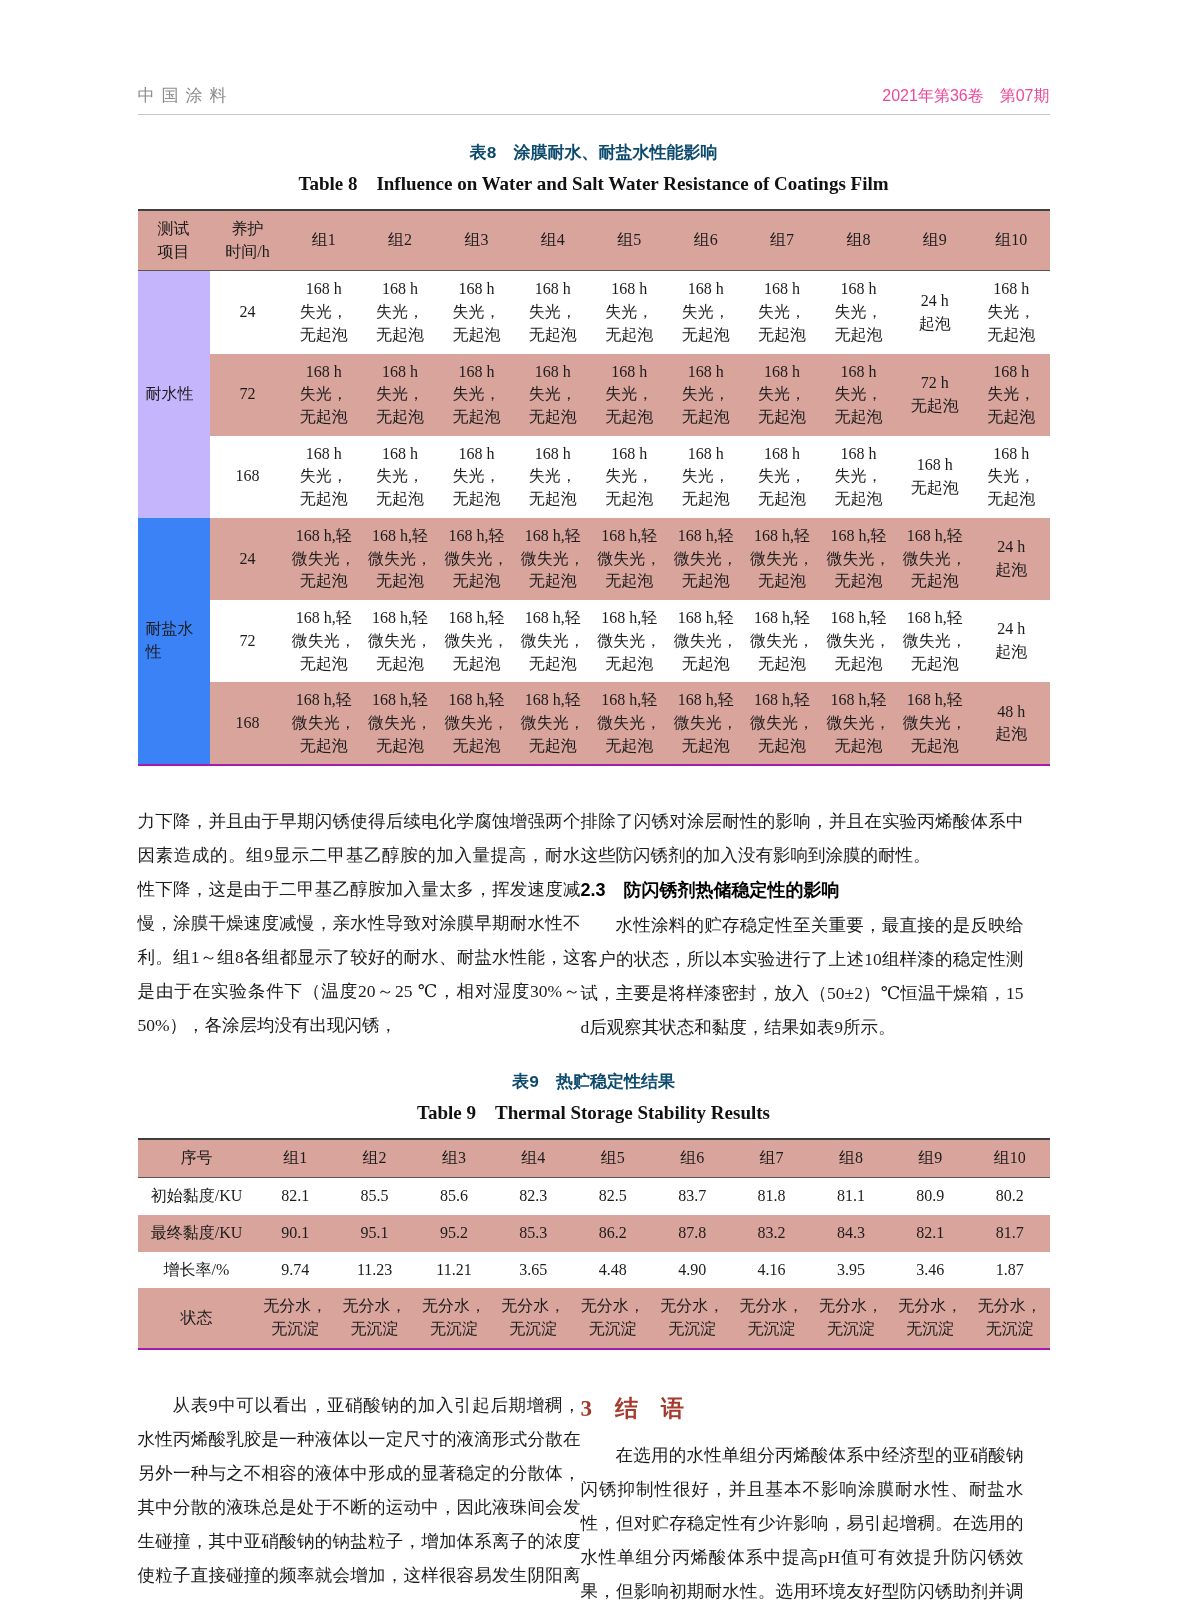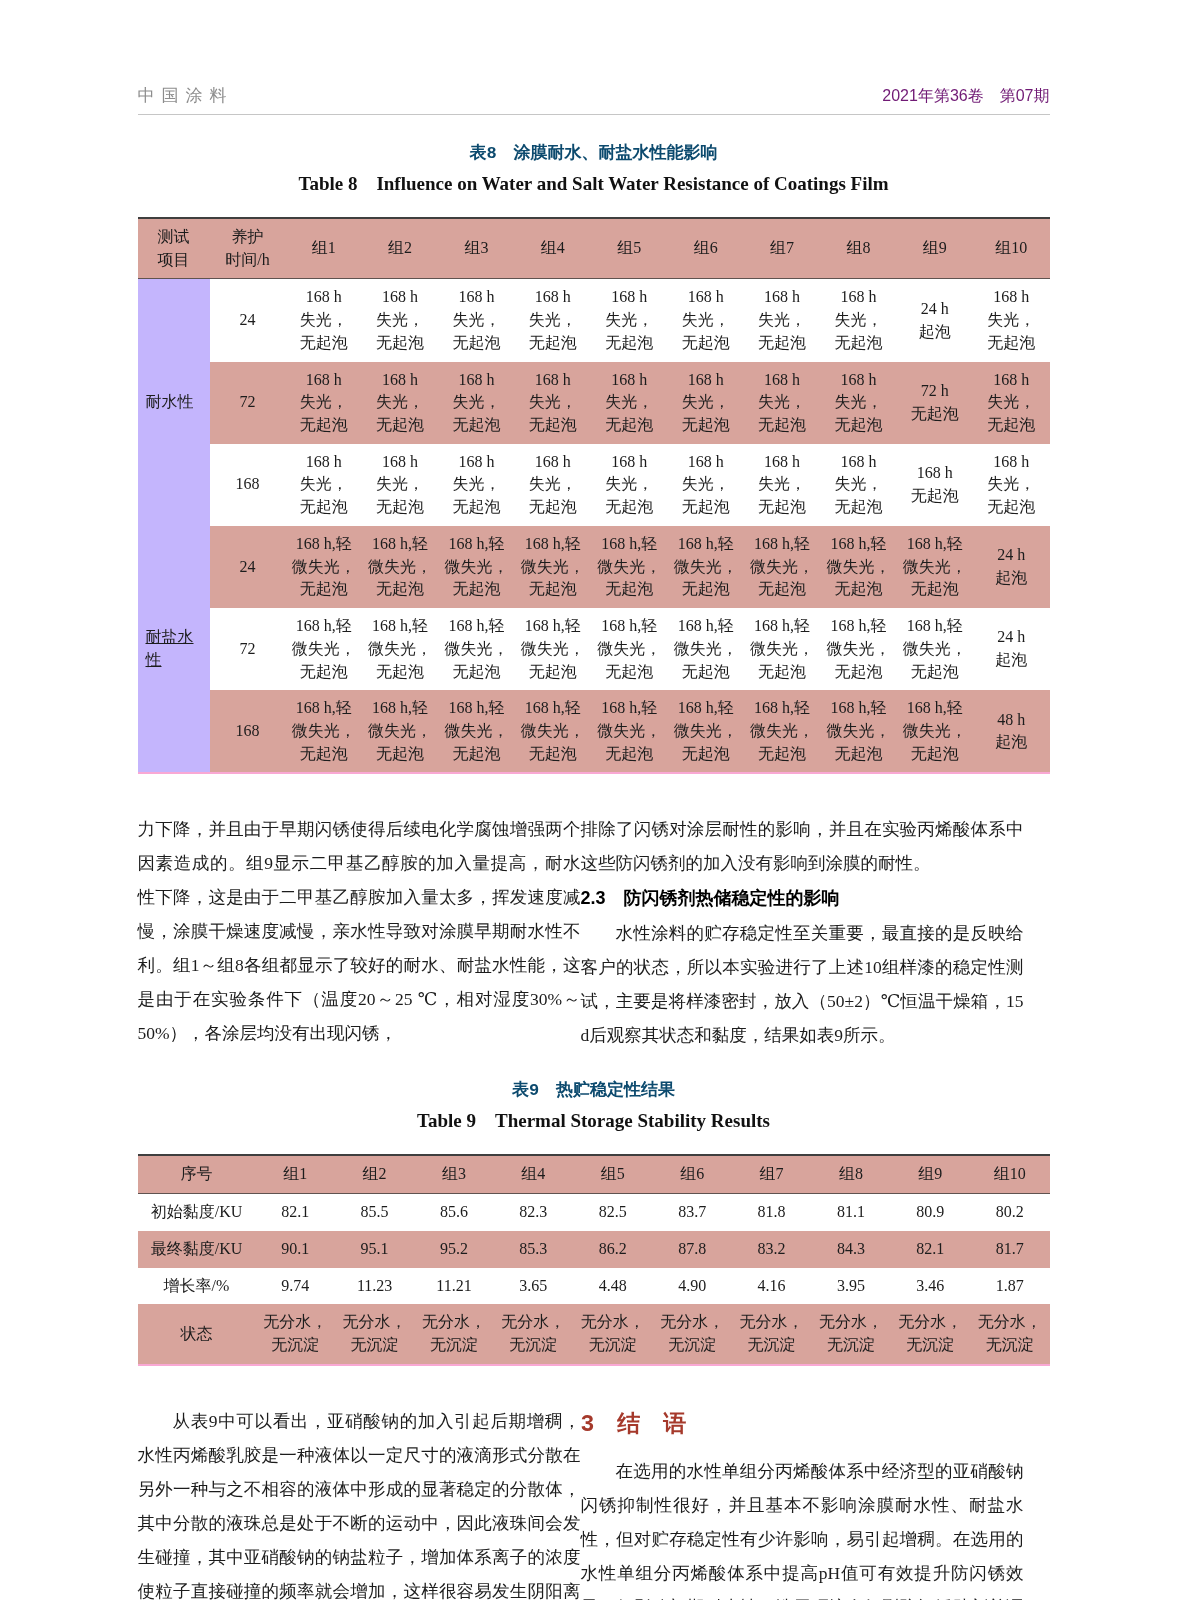--- a/index.html
+++ b/index.html
@@ -12,54 +12,54 @@
   }
   .content { width:912px; margin:0 auto; }
 
   
   .run-head {
     padding-top:84px;
     display:flex; justify-content:space-between; align-items:flex-end;
     border-bottom:1px solid #c6c6c6; padding-bottom:7px;
   }
   .journal { font-size:17px; color:#8d8d8d; letter-spacing:7px; font-family:Liberation Serif, serif; }
-  .issue   { font-size:16px; color:#701a75; font-family:"Liberation Sans","DejaVu Sans",sans-serif; }
+  .issue   { font-size:16px; color:#ec4899; font-family:"Liberation Sans","DejaVu Sans",sans-serif; }
 
   
   .cap-zh { text-align:center; font-size:17px; font-weight:bold; margin-top:26px;
             font-family:Liberation Mono, monospace; color:#0c4a6e; }
   .cap-en { text-align:center; font-size:19px; font-weight:bold; margin-top:7px; color:#111; }
 
   
   table { border-collapse:collapse; table-layout:fixed; width:912px; }
-  .paper-table { border-top:2px solid #3f3f3f; border-bottom:2px solid #f9a8d4; margin-top:20px; }
+  .paper-table { border-top:2px solid #3f3f3f; border-bottom:2px solid #a21caf; margin-top:12px; }
   .paper-table th, .paper-table td {
     font-weight:normal; font-size:16px; text-align:center; vertical-align:middle;
     padding:7px 1px; line-height:1.42; white-space:pre-line;
   }
   .paper-table thead tr { background:#d8a49c; border-bottom:1px solid #5f5350; }
   tr.pink  { background:#d8a49c; }
   tr.white { background:#ffffff; }
   .lbl-left { text-align:left; padding-left:8px; }
   td.grp-white { background:#c4b5fd; text-align:left; padding-left:8px; }
-  td.grp-pink  { background:#c4b5fd; text-align:left; padding-left:8px;text-decoration:underline; }
+  td.grp-pink  { background:#3b82f6; text-align:left; padding-left:8px; }
 
   
   .twocol { display:flex; margin-top:38px; }
   .col { width:443px; }
   .para { font-size:17.5px; line-height:34px; text-align:justify; }
   .indent { text-indent:2em; }
   sup { font-size:11px; }
   .sec-head {
     color:#000000; font-weight:bold; font-size:18px; line-height:32px;
     font-family:"Liberation Sans","DejaVu Sans",sans-serif; margin:2px 0;
   }
   .concl-head {
     color:#a5392b; font-weight:bold; font-size:23px; line-height:30px;
-    font-family:Liberation Mono, monospace; margin:6px 0 14px 0;
+    font-family:Liberation Serif, serif; margin:6px 0 14px 0;
   }
 </style>
 </head>
 <body>
 
 <div class="content">
 
   <div class="run-head">
     <span class="journal">中国涂料</span>
     <span class="issue">2021年第36卷　第07期</span>

